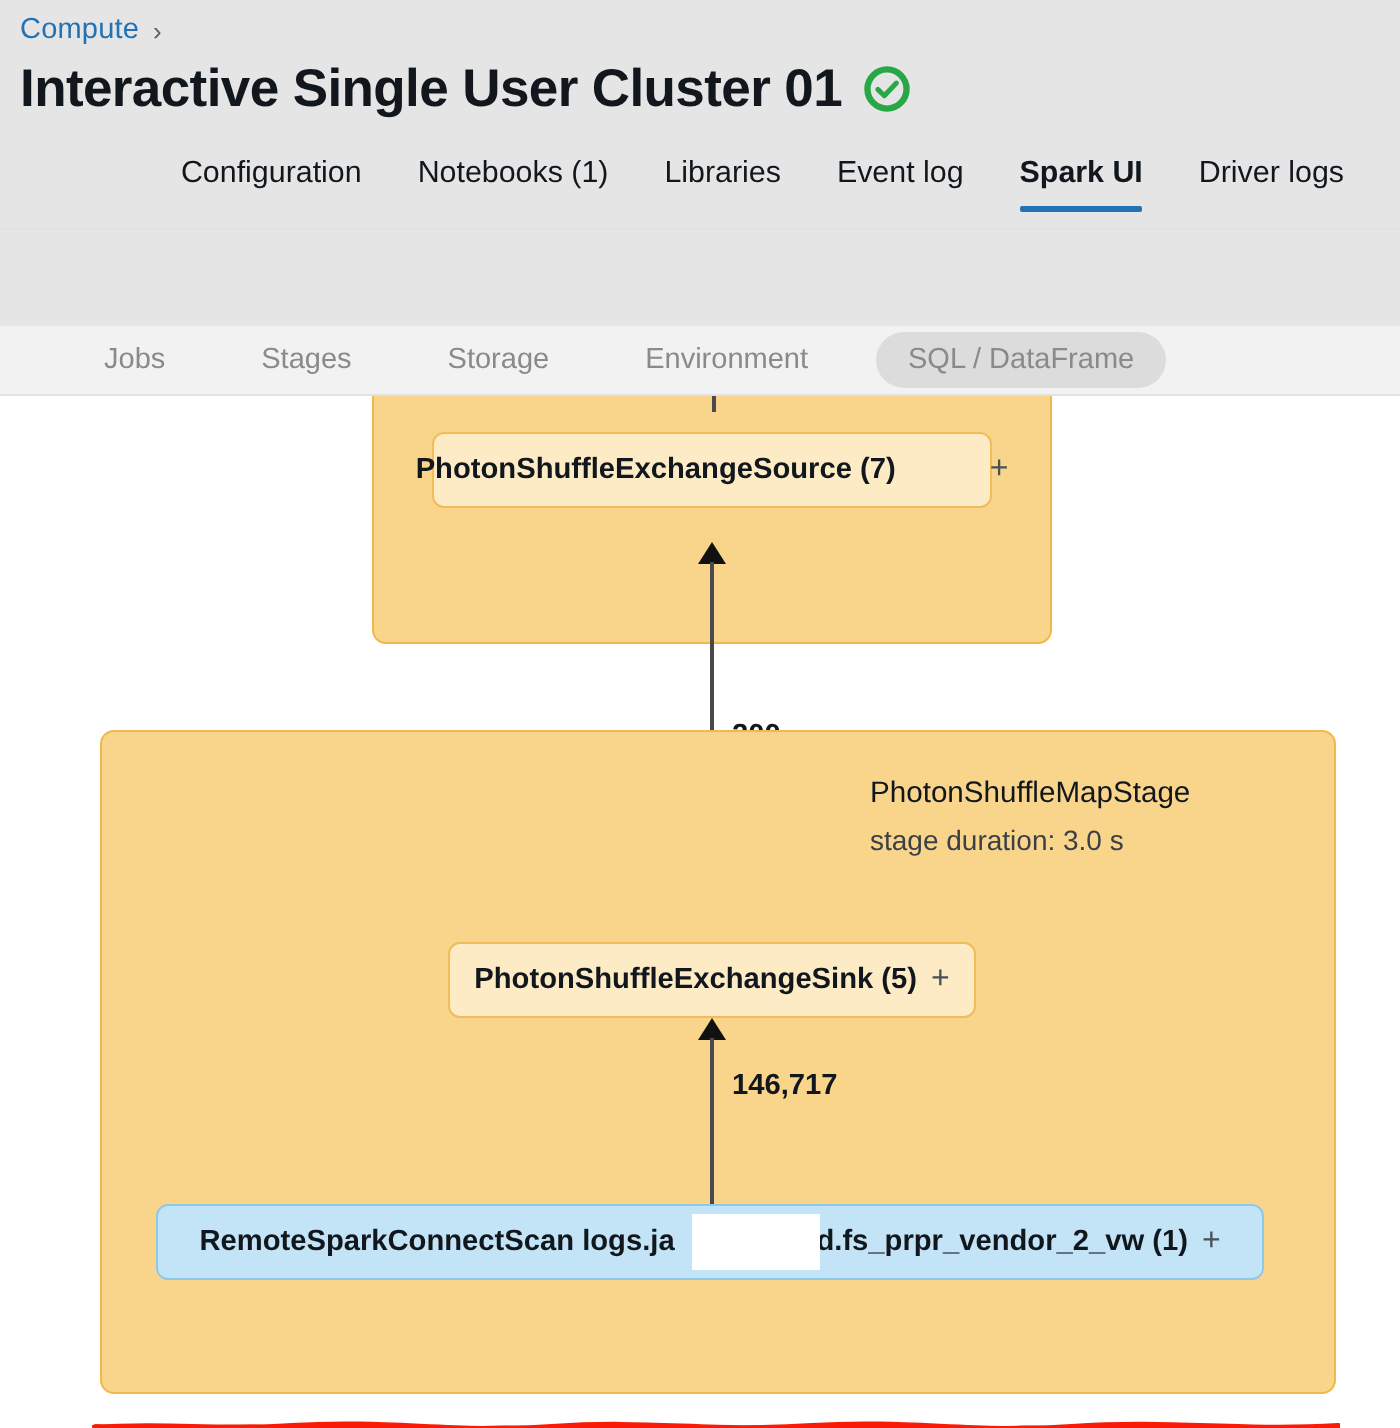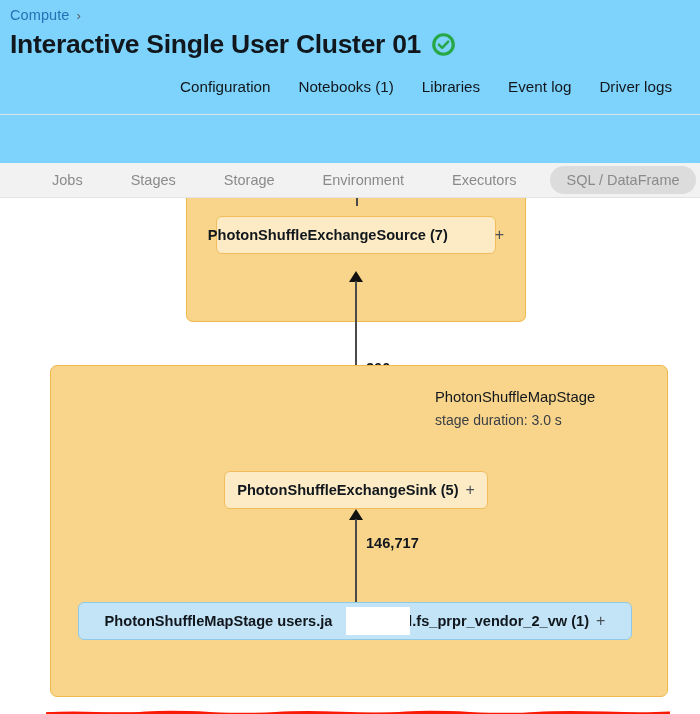--- a/index.html
+++ b/index.html
@@ -4,21 +4,21 @@
 <title>Spark UI - SQL / DataFrame</title>
 <style>
   * { box-sizing: border-box; }
   html, body {
     margin: 0; padding: 0;
     width: 700px; height: 714px;
     background: #ffffff;
     font-family: "Liberation Sans", sans-serif;
     overflow: hidden;
   }
-  #page { position: relative; width: 700px; height: 714px; background:#7dd3fc; }
+  #page { position: relative; width: 700px; height: 714px; background:#e5e5e5; }
 
   
   .breadcrumb {
     position: absolute; left: 10px; top: 7px;
     font-size: 14.5px; color: #2272B4; letter-spacing: .1px;
     display: flex; align-items: center; gap: 7px;
   }
   .breadcrumb .crumb-link { color:#2272B4; text-decoration:none; cursor:pointer; }
   .breadcrumb .crumb-sep { color:#5a6169; font-size: 13px; }
 
@@ -139,30 +139,30 @@
         <path d="M7.2 12.2 L10.6 15.5 L16.9 8.9" fill="none" stroke="#27A745" stroke-width="2.6" stroke-linecap="round" stroke-linejoin="round"></path>
       </svg>
     </span>
   </div>
 
   <div class="tabs-primary">
     <div class="tab">Configuration</div>
     <div class="tab">Notebooks (1)</div>
     <div class="tab">Libraries</div>
     <div class="tab">Event log</div>
+    <div class="tab active">Spark UI</div>
     <div class="tab">Driver logs</div>
   </div>
   <div class="hr-main"></div>
 
   <div class="sparkbar">
     <div class="sparkbar-item">Jobs</div>
     <div class="sparkbar-item">Stages</div>
     <div class="sparkbar-item">Storage</div>
     <div class="sparkbar-item">Environment</div>
-    <div class="sparkbar-item">Executors</div>
     <div class="sparkbar-item selected">SQL / DataFrame</div>
   </div>
 
   <div class="graph">
 
     <div class="stage-box top"></div>
 
     <div class="edge-line" style="left:356px; top:-2px; height:10px;"></div>
 
     <div class="node orange" style="left:216px; top:18px; width:280px; height:38px;gap:40px;">
@@ -182,21 +182,21 @@
     <div class="node orange" style="left:224px; top:273px; width:264px; height:38px;">
       <span>PhotonShuffleExchangeSink (5)</span>
       <span class="plus">+</span>
     </div>
 
     <div class="edge-head" style="left:349px; top:311px;"></div>
     <div class="edge-line" style="left:355px; top:321px; height:86px;"></div>
     <div class="edge-label" style="left:366px; top:337px;">146,717</div>
 
     <div class="node blue" style="left:78px; top:404px; width:554px; height:38px;">
-      <span>PhotonShuffleMapStage users.ja</span>
+      <span>RemoteSparkConnectScan logs.ja</span>
       <span style="display:inline-block;width:62px;"></span>
       <span>nd.fs_prpr_vendor_2_vw (1)</span>
       <span class="plus">+</span>
     </div>
     <div class="redact" style="left:346px; top:409px; width:64px; height:28px;"></div>
 
     <div class="annotation">
       <svg width="624" height="18" viewBox="0 0 624 18" preserveAspectRatio="none" aria-hidden="true">
         <path d="M1,10 C40,7 60,12 100,9 C150,6 180,13 230,9.5 C280,6 310,12.5 360,9
                  C410,6 440,13 490,9.5 C540,6 575,12 623,9" fill="none" stroke="#F81C08" stroke-width="7" stroke-linecap="round"></path>

